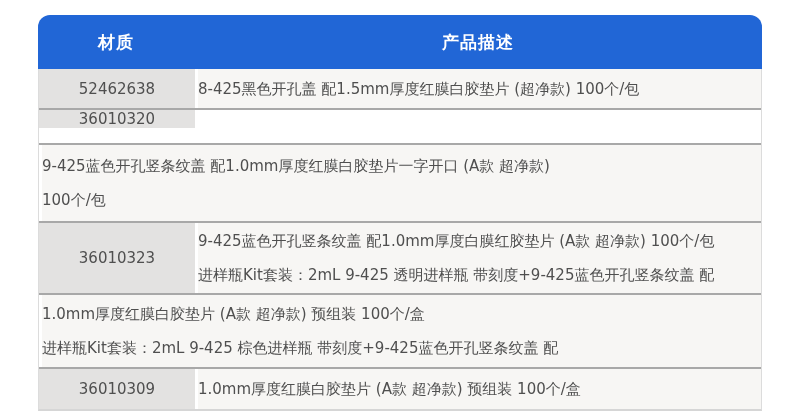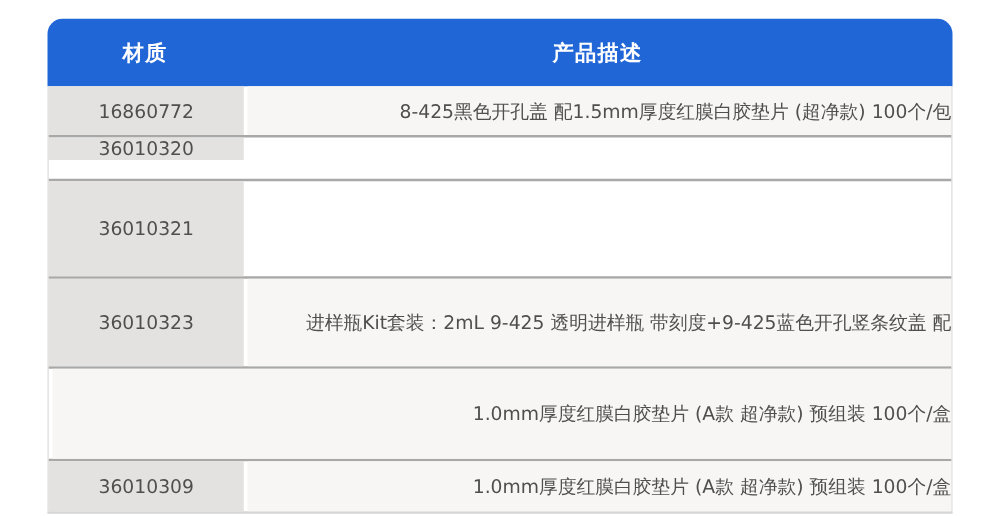--- a/index.html
+++ b/index.html
@@ -58,63 +58,68 @@
   .cell.code{
     width:156px;
     background:var(--code-cell-bg);
     display:flex;align-items:center;justify-content:center;
   }
   .cell.desc{
     flex:1;
     margin-left:3px;
     background:var(--desc-cell-bg);
     display:flex;flex-direction:column;
-    align-items:flex-end;justify-content:center;
+    align-items:flex-start;justify-content:center;
     text-align:center;
   }
   .cell.desc .line{
     line-height:34px;
     white-space:nowrap;
   }
 </style>
 </head>
 <body>
 
 <div class="table">
   <div class="thead">
     <div class="th th-code">材质</div>
     <div class="th th-desc">产品描述</div>
   </div>
   <div class="tbody">
 
     <div class="row">
-      <div class="cell code">16860772</div>
+      <div class="cell code">52462638</div>
       <div class="cell desc">
         <div class="line">8-425黑色开孔盖 配1.5mm厚度红膜白胶垫片 (超净款) 100个/包</div>
       </div>
     </div>
 
     <div class="row">
       <div class="cell code">36010320</div>
     </div>
 
     <div class="row">
-      <div class="cell code">36010321</div>
+      <div class="cell desc">
+        <div class="line">9-425蓝色开孔竖条纹盖 配1.0mm厚度红膜白胶垫片一字开口 (A款 超净款)</div>
+        <div class="line">100个/包</div>
+      </div>
     </div>
 
     <div class="row">
       <div class="cell code">36010323</div>
       <div class="cell desc">
+        <div class="line">9-425蓝色开孔竖条纹盖 配1.0mm厚度白膜红胶垫片 (A款 超净款) 100个/包</div>
         <div class="line">进样瓶Kit套装：2mL 9-425 透明进样瓶 带刻度+9-425蓝色开孔竖条纹盖 配</div>
       </div>
     </div>
 
     <div class="row">
       <div class="cell desc">
         <div class="line">1.0mm厚度红膜白胶垫片 (A款 超净款) 预组装 100个/盒</div>
+        <div class="line">进样瓶Kit套装：2mL 9-425 棕色进样瓶 带刻度+9-425蓝色开孔竖条纹盖 配</div>
       </div>
     </div>
 
     <div class="row">
       <div class="cell code">36010309</div>
       <div class="cell desc">
         <div class="line">1.0mm厚度红膜白胶垫片 (A款 超净款) 预组装 100个/盒</div>
       </div>
     </div>
 

